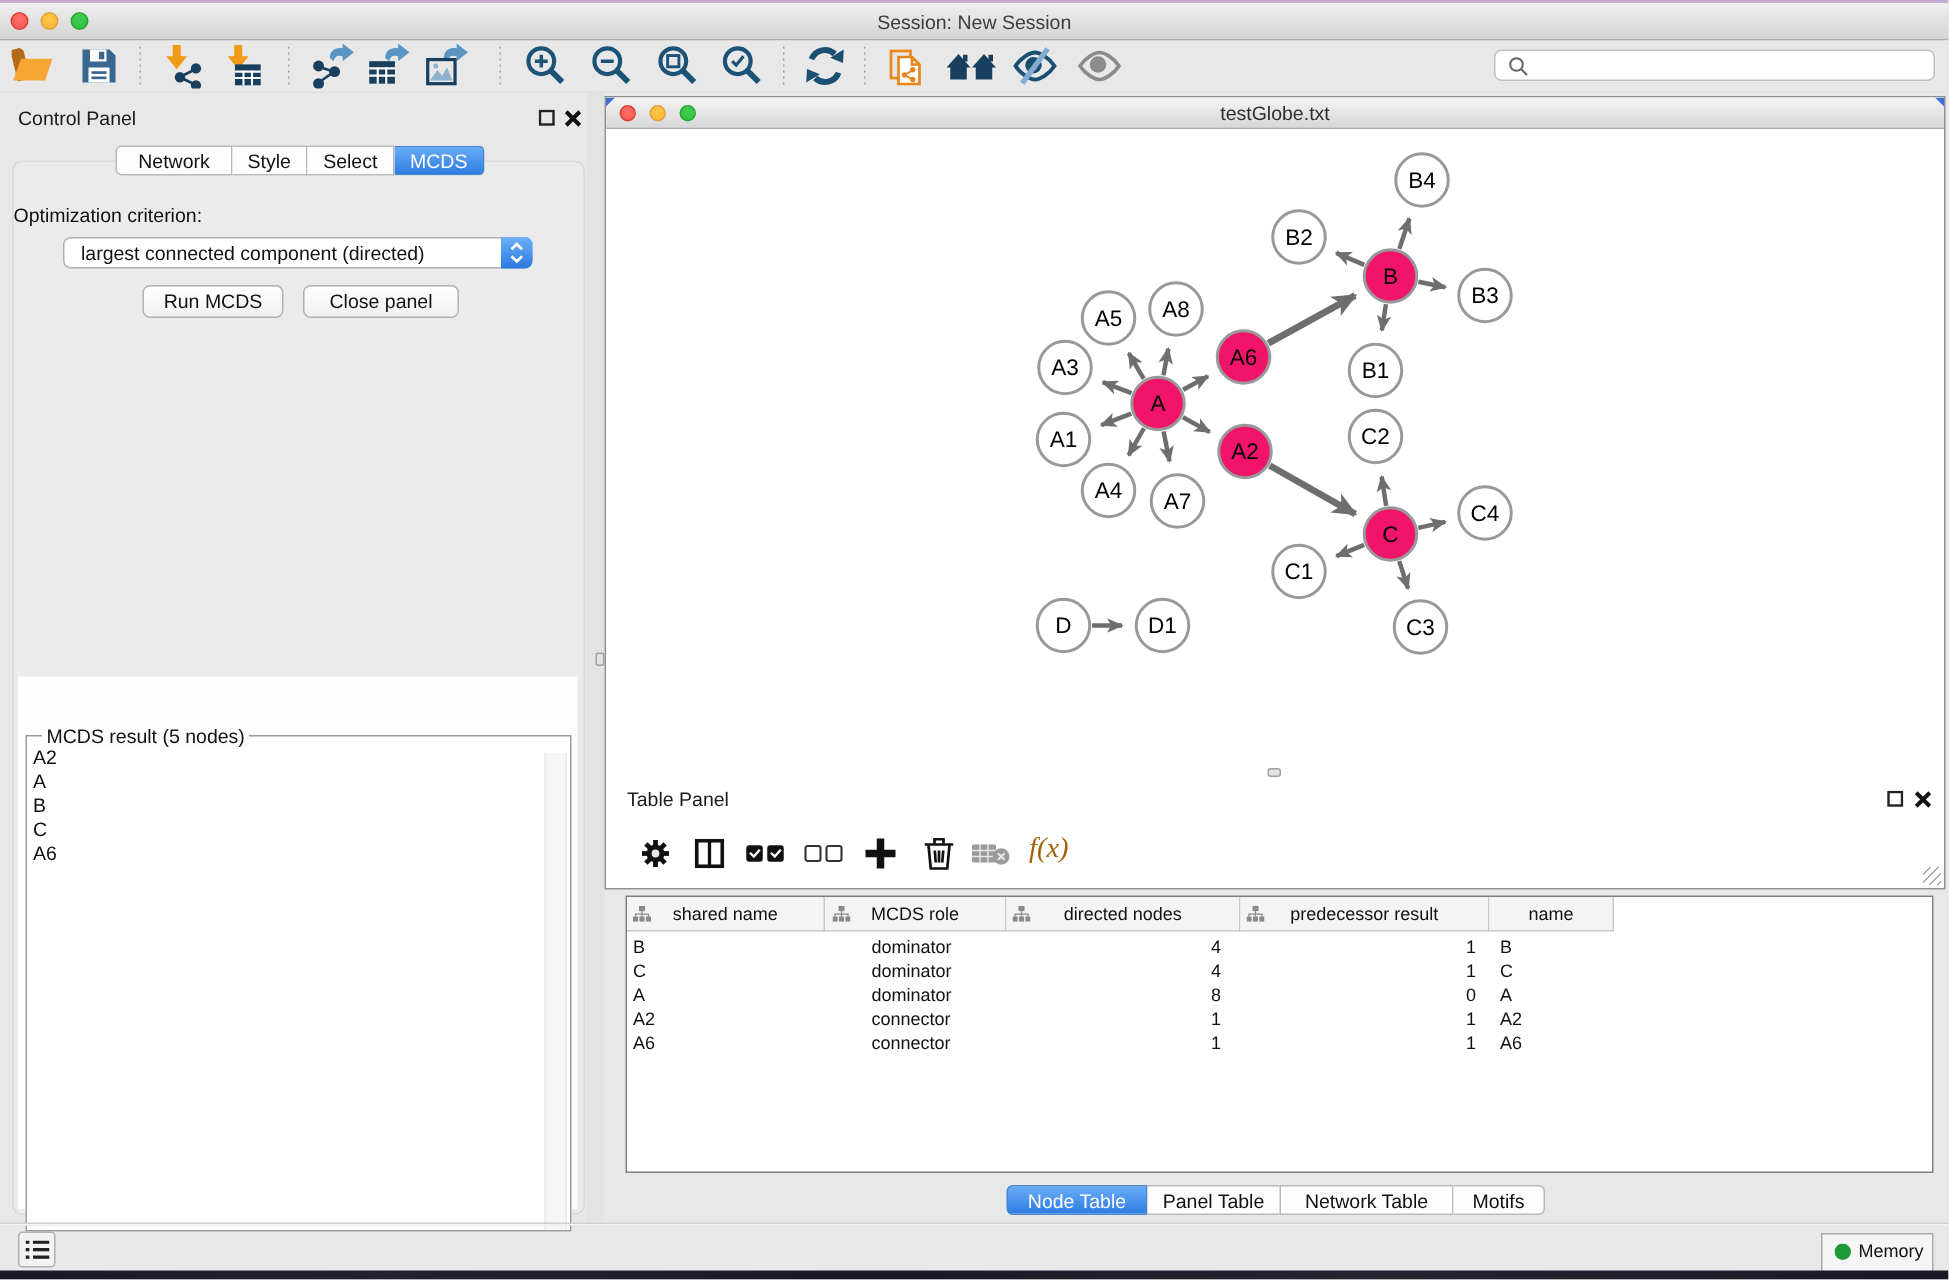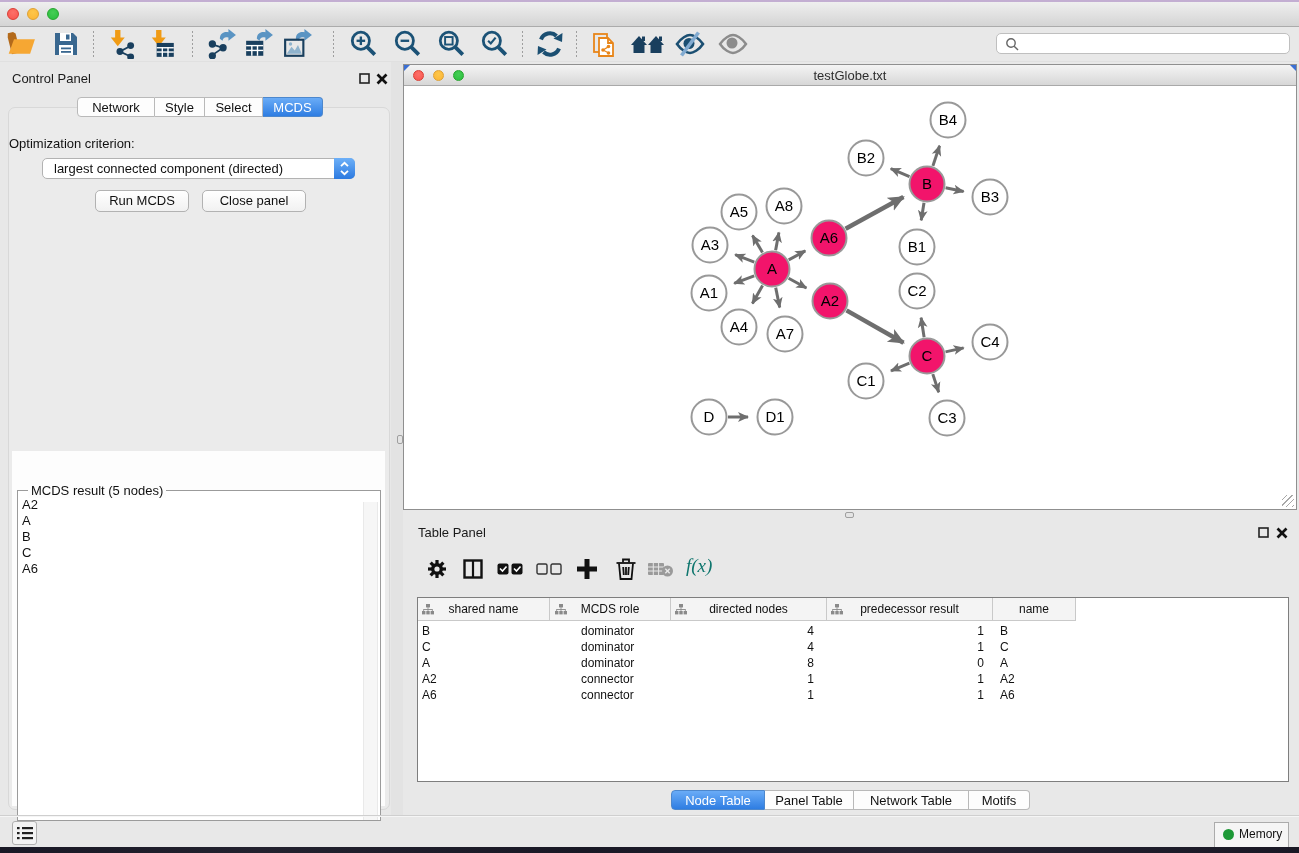--- a/index.html
+++ b/index.html
@@ -38,21 +38,21 @@
   .cbtn { position:absolute; height:22px; background:linear-gradient(#ffffff,#f1f1f1); border:1px solid #b2b2b2; border-radius:5px; font-size:13px; color:#111; text-align:center; line-height:20px; }
   #resultPanel { left:12px; top:451px; width:373px; height:355px; background:#fdfdfd; }
   #groupBox { left:5px; top:11px; width:364px; height:331px; border:1px solid #9b9b9b; background:#fff; position:absolute;margin-top:28px; }
   #groupLegend { position:absolute; left:10px; top:-8px; background:#fdfdfd; font-size:13px; color:#111; padding:0 3px; }
   #resultList { position:absolute; left:4px; top:6px; font-size:13px; color:#111; line-height:16px; }
   #gbScroll { position:absolute; right:2px; top:11px; width:15px; height:318px; background:#f6f6f6; border-left:1px solid #e9e9e9; border-right:1px solid #e9e9e9; }
   
   .gripV { left:397px; top:435px; width:6px; height:9px; background:#e4e4e4; border:1px solid #9f9f9f; border-radius:2px; }
   .gripH { left:845px; top:512px; width:9px; height:6px; background:#e4e4e4; border:1px solid #9f9f9f; border-radius:2px; }
   
-  #netwin { left:403px; top:64px; width:894px; height:446px; border:1px solid #8f8f8f; background:#fff; }
+  #netwin { left:403px; top:64px; width:894px; height:529px; border:1px solid #8f8f8f; background:#fff; }
   #nettitle { position:absolute; left:0; top:0; width:100%; height:21px; background:linear-gradient(#f4f4f4,#d7d7d7); border-bottom:1px solid #a9a9a9; }
   #nettitle .title { position:absolute; left:0; right:0; top:3px; text-align:center; font-size:13px; color:#2e2e2e; }
   .tls { position:absolute; width:11px; height:11px; border-radius:50%; top:5px; }
   #netgrip { position:absolute; right:2px; bottom:2px; width:12px; height:12px;
      background:repeating-linear-gradient(135deg, rgba(0,0,0,0) 0 3px, #a8a8a8 3px 4px); }
   
   #tpHeader { left:418px; top:525px; font-size:13px; color:#1a1a1a; }
   #tbltoolbar { left:417px; top:556px; width:873px; height:40px; }
   #tblwrap { left:417px; top:597px; width:872px; height:185px; background:#fff; border:1px solid #7e7e7e; }
   .thdr { position:absolute; top:0; height:23px; background:#f4f4f4; border-right:1px solid #c9c9c9; border-bottom:1px solid #c9c9c9; font-size:12px; color:#111; text-align:center; line-height:23px; }
@@ -63,20 +63,21 @@
   #memBtn { left:1214px; top:822px; width:75px; height:30px; background:#f5f5f5; border:1px solid #ababab; font-size:12px; color:#111; }
   #listBtn { left:12px; top:821px; width:25px; height:24px; background:#f3f3f3; border:1px solid #b0b0b0; border-radius:3px; }
 </style>
 </head>
 <body>
 <div class="abs" id="deskTop"></div>
 <div class="abs" id="titlebar">
   <div class="tl r" style="left:7px; top:6px;"></div>
   <div class="tl y" style="left:27px; top:6px;"></div>
   <div class="tl g" style="left:47px; top:6px;"></div>
+  <div class="title">Session: New Session</div>
 </div>
 <div class="abs" id="toolbar">
   <svg class="ticon" style="left:6px; top:2px;" width="30" height="30" viewBox="0 0 28 28">
     <path d="M3 7 L3 23 L11 23 L11 5 L9 3 L4 3 Z" fill="#b36a1b" transform="rotate(-14 7 13)"></path>
     <path d="M2.5 23 L7.5 9.5 L27 9.5 L22.5 23 Z" fill="#f6a733"></path>
   </svg>
   <svg class="ticon" style="left:52px;" width="28" height="28" viewBox="0 0 28 28">
     <path d="M3 3 H21 L25 7 V25 H3 Z" fill="#39678f"></path>
     <rect x="8" y="3" width="11" height="8" fill="#fff"></rect>
     <rect x="14" y="4.5" width="3.5" height="5" fill="#39678f"></rect>
@@ -388,21 +389,21 @@
         <line x1="0" y1="9" x2="16" y2="9"></line>
         <line x1="5.3" y1="1" x2="5.3" y2="13"></line>
         <line x1="10.6" y1="1" x2="10.6" y2="13"></line>
       </g>
     <circle cx="19.5" cy="9" r="5.5" fill="#9a9a9a"></circle>
     <g stroke="#e8e8e8" stroke-width="1.4">
         <line x1="17.3" y1="6.8" x2="21.7" y2="11.2"></line>
         <line x1="21.7" y1="6.8" x2="17.3" y2="11.2"></line>
       </g>
   </svg>
-  <div style="position:absolute;left:269px;top:-1px;width:44px;font-family:'Liberation Serif',serif;font-style:italic;font-size:19px;color:#0f766e;">f(x)</div>
+  <div style="position:absolute;left:269px;top:-1px;width:44px;font-family:'Liberation Serif',serif;font-style:italic;font-size:19px;color:#a16207;">f(x)</div>
 </div>
 <div class="abs" id="tblwrap">
   <div class="thdr" style="left:0; width:132px;">shared name</div>
   <div class="thdr" style="left:132px; width:121px;">MCDS role</div>
   <div class="thdr" style="left:253px; width:156px;">directed nodes</div>
   <div class="thdr" style="left:409px; width:166px;">predecessor result</div>
   <div class="thdr" style="left:575px; width:83px;">name</div>
   <svg class="colicon" style="position:absolute;left:4px;top:6px;" width="12" height="11" viewBox="0 0 12 11">
       <g fill="#8a8a8a">
         <rect x="4" y="0" width="4" height="3.4"></rect>

